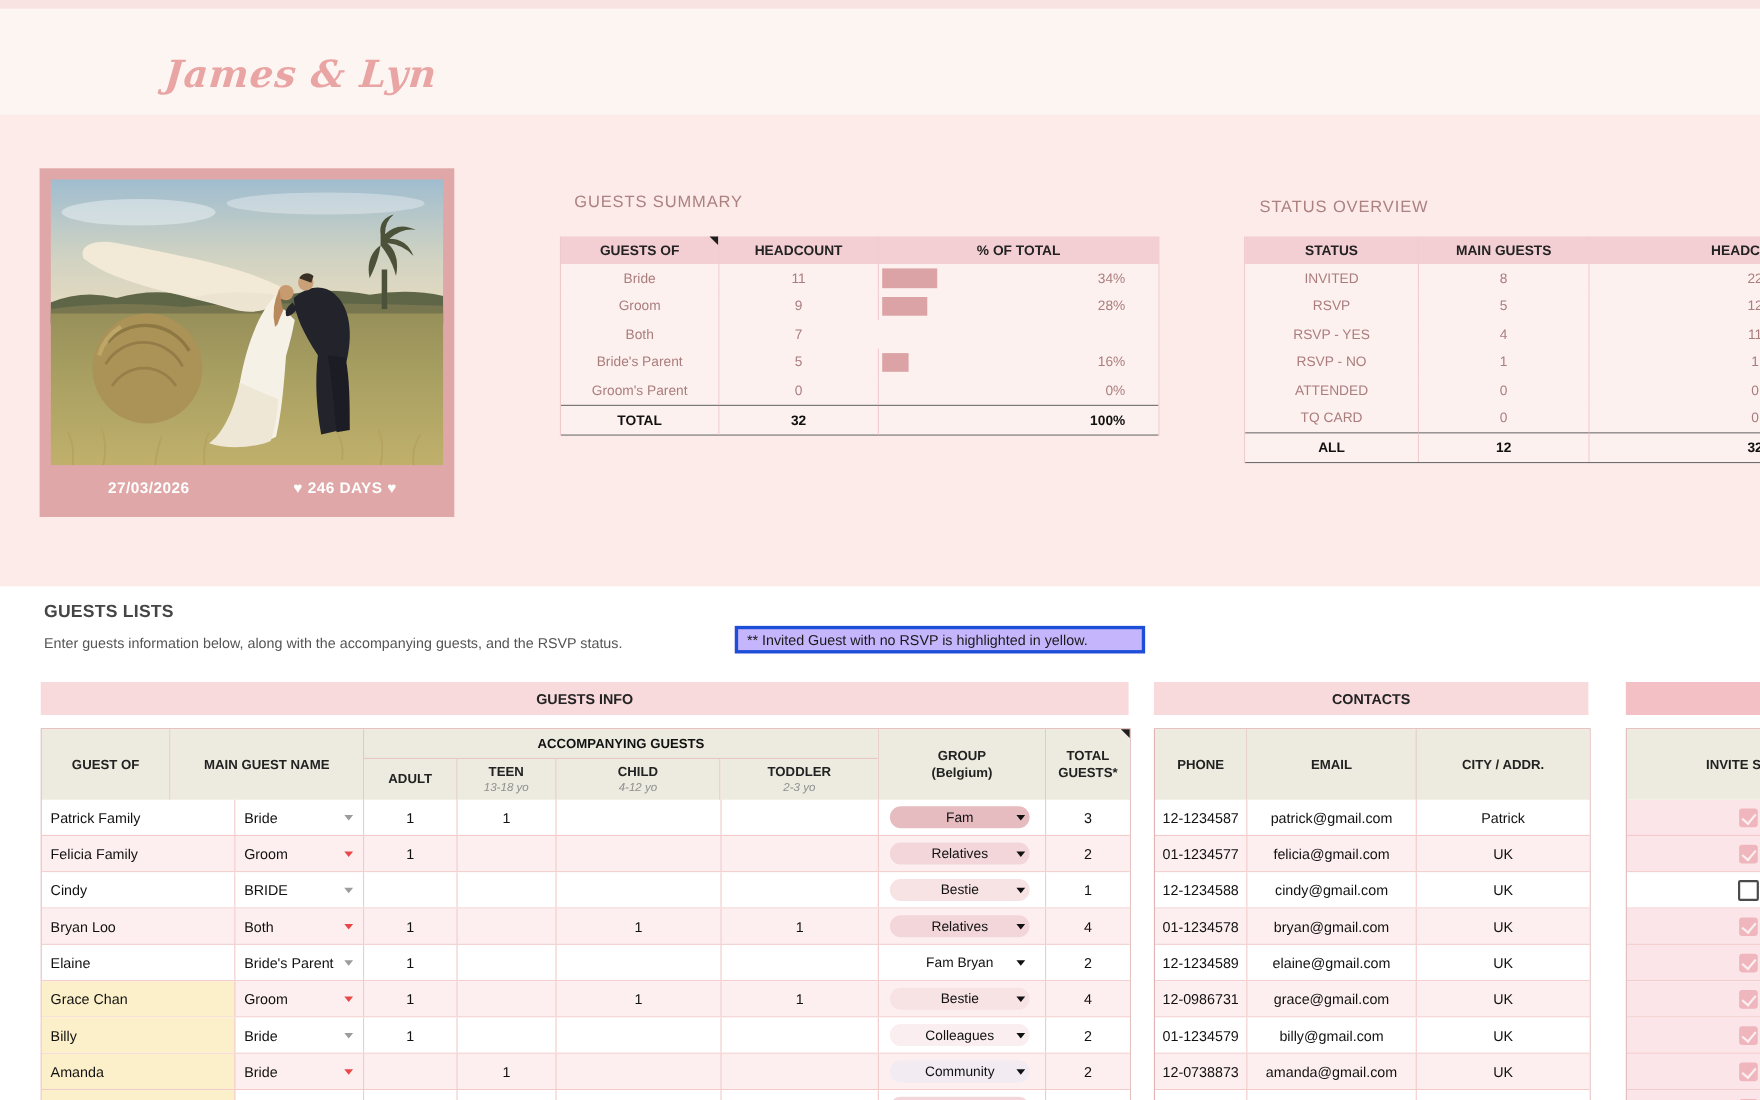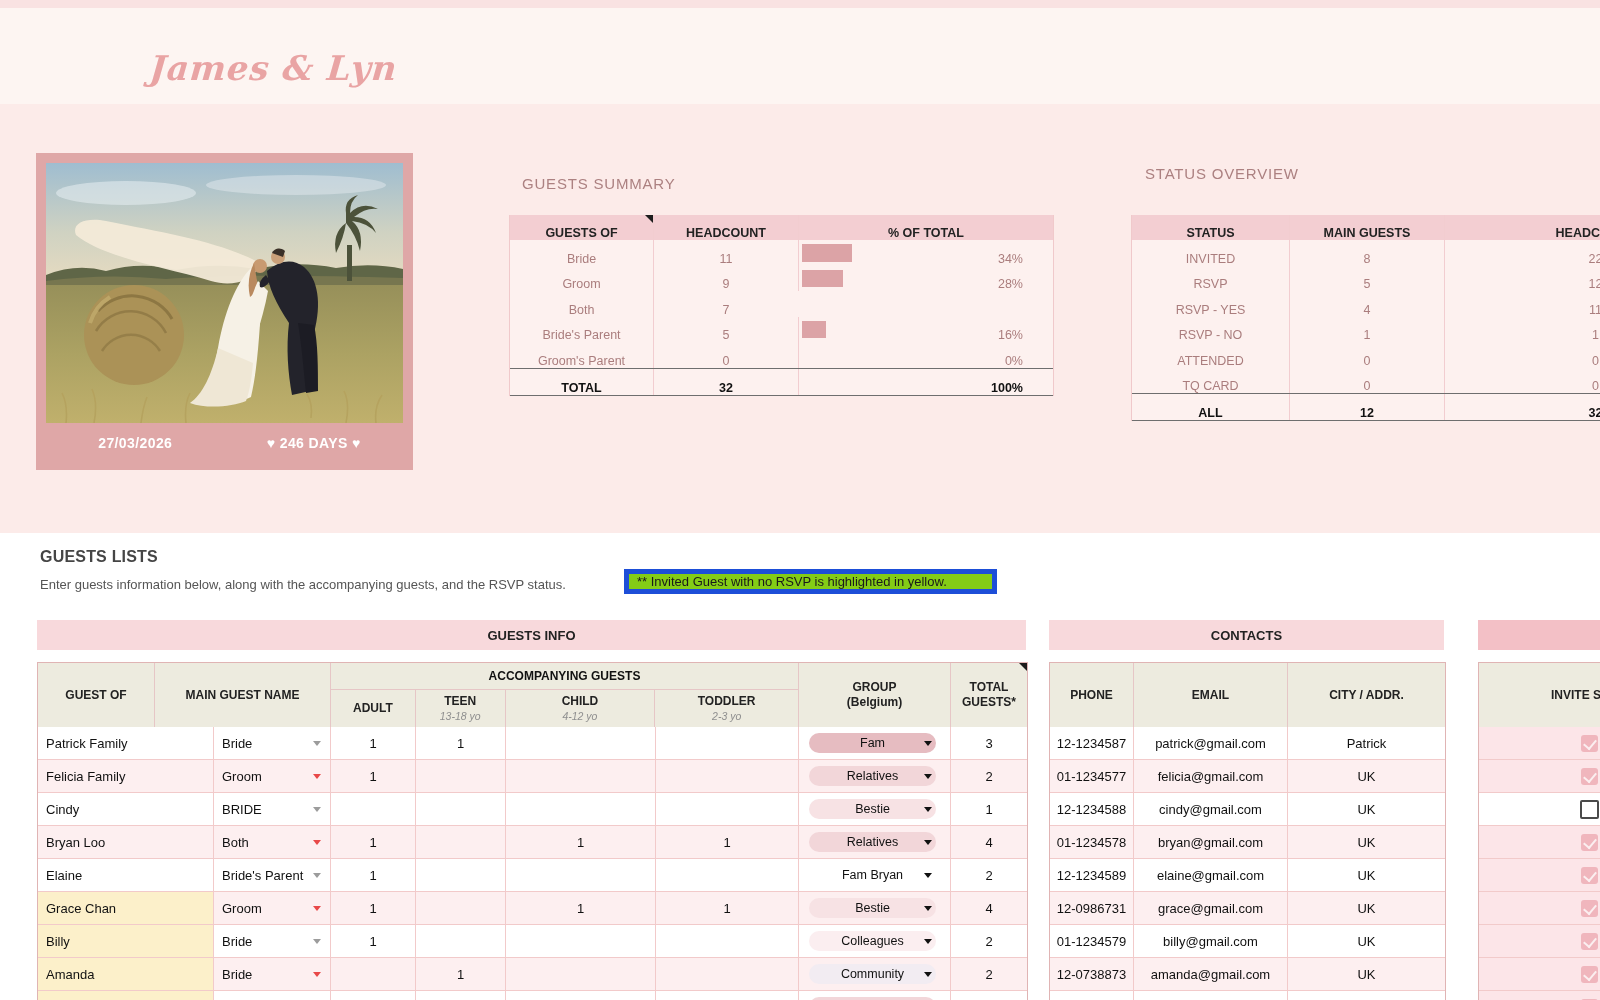--- a/index.html
+++ b/index.html
@@ -17,43 +17,43 @@
   
   #photo-card{left:36px;top:153px;width:377px;height:317px;background:#dfa7a7;
               box-sizing:border-box;padding:10px}
   #photo-svg{width:357px;height:260px;display:block}
   #photo-caption{height:40px;display:flex;align-items:center;color:#fff;font-size:14px;font-weight:600}
   .caption-half{flex:1;text-align:center;letter-spacing:.4px}
 
   
   .section-title{position:absolute;font-size:15px;letter-spacing:.8px;color:#ac8181;font-weight:500}
   #summary-title{left:522px;top:175px}
-  #status-title{left:1145px;top:165px}
+  #status-title{left:1145px;top:180px}
 
   .pinktable{position:absolute;font-size:12.5px;border-left:1px solid #f0c9cb;border-right:1px solid #f0c9cb}
   #summary-table{left:509px;top:215px;width:543px}
   #status-table{left:1131px;top:215px;width:614px}
   .pt-header{display:flex;background:#f3ced2;height:25px;font-weight:700;color:#222}
   .pt-row{display:flex;height:25.5px;background:#fdf1ef;color:#aa7d7d}
   .pt-total{display:flex;height:26px;background:#fdf1ef;color:#111;font-weight:700;
             border-top:1px solid #6e6e6e;border-bottom:1px solid #6e6e6e}
-  .pt-cell{position:relative;height:100%;display:flex;align-items:flex-end;justify-content:center;
+  .pt-cell{position:relative;height:100%;display:flex;align-items:center;justify-content:center;
            box-sizing:border-box;text-align:center}
   .pt-cell+.pt-cell{border-left:1px solid #f2cdd0}
   .sc1{width:143px}.sc2{width:145px}.sc3{width:255px}
   .tc1{width:157px}.tc2{width:155px}.tc3{width:302px}
   .pctcell{justify-content:flex-end;padding-right:30px}
   .bar{position:absolute;left:3px;top:4px;height:17.5px;background:#dca3a6}
   .cmark{position:absolute;top:0;right:0;width:0;height:0;
          border-top:8px solid #1d1d1d;border-left:8px solid transparent}
 
   
   #guests-lists-title{left:40px;top:548px;font-size:16px;font-weight:700;color:#454545;letter-spacing:.2px}
   #guests-lists-subtitle{left:40px;top:577px;font-size:13px;color:#555}
-  #rsvp-note{left:624px;top:569px;width:373px;height:25px;background:#84cc16;border:5px solid #1d4ed8;
+  #rsvp-note{left:668px;top:569px;width:373px;height:25px;background:#c4b5fd;border:3px solid #1d4ed8;
              box-sizing:border-box;font-size:13px;color:#1a1a1a;font-weight:500;
              display:flex;align-items:center;padding-left:8px}
 
   
   .band{position:absolute;top:620px;height:30px;background:#f8d9dc;display:flex;align-items:center;
         justify-content:center;font-weight:700;font-size:13px;color:#222}
   #guests-band{left:37px;width:989px}
   #contacts-band{left:1049px;width:395px}
   #invite-band{left:1478px;width:220px;background:#f3c0c6}
 

